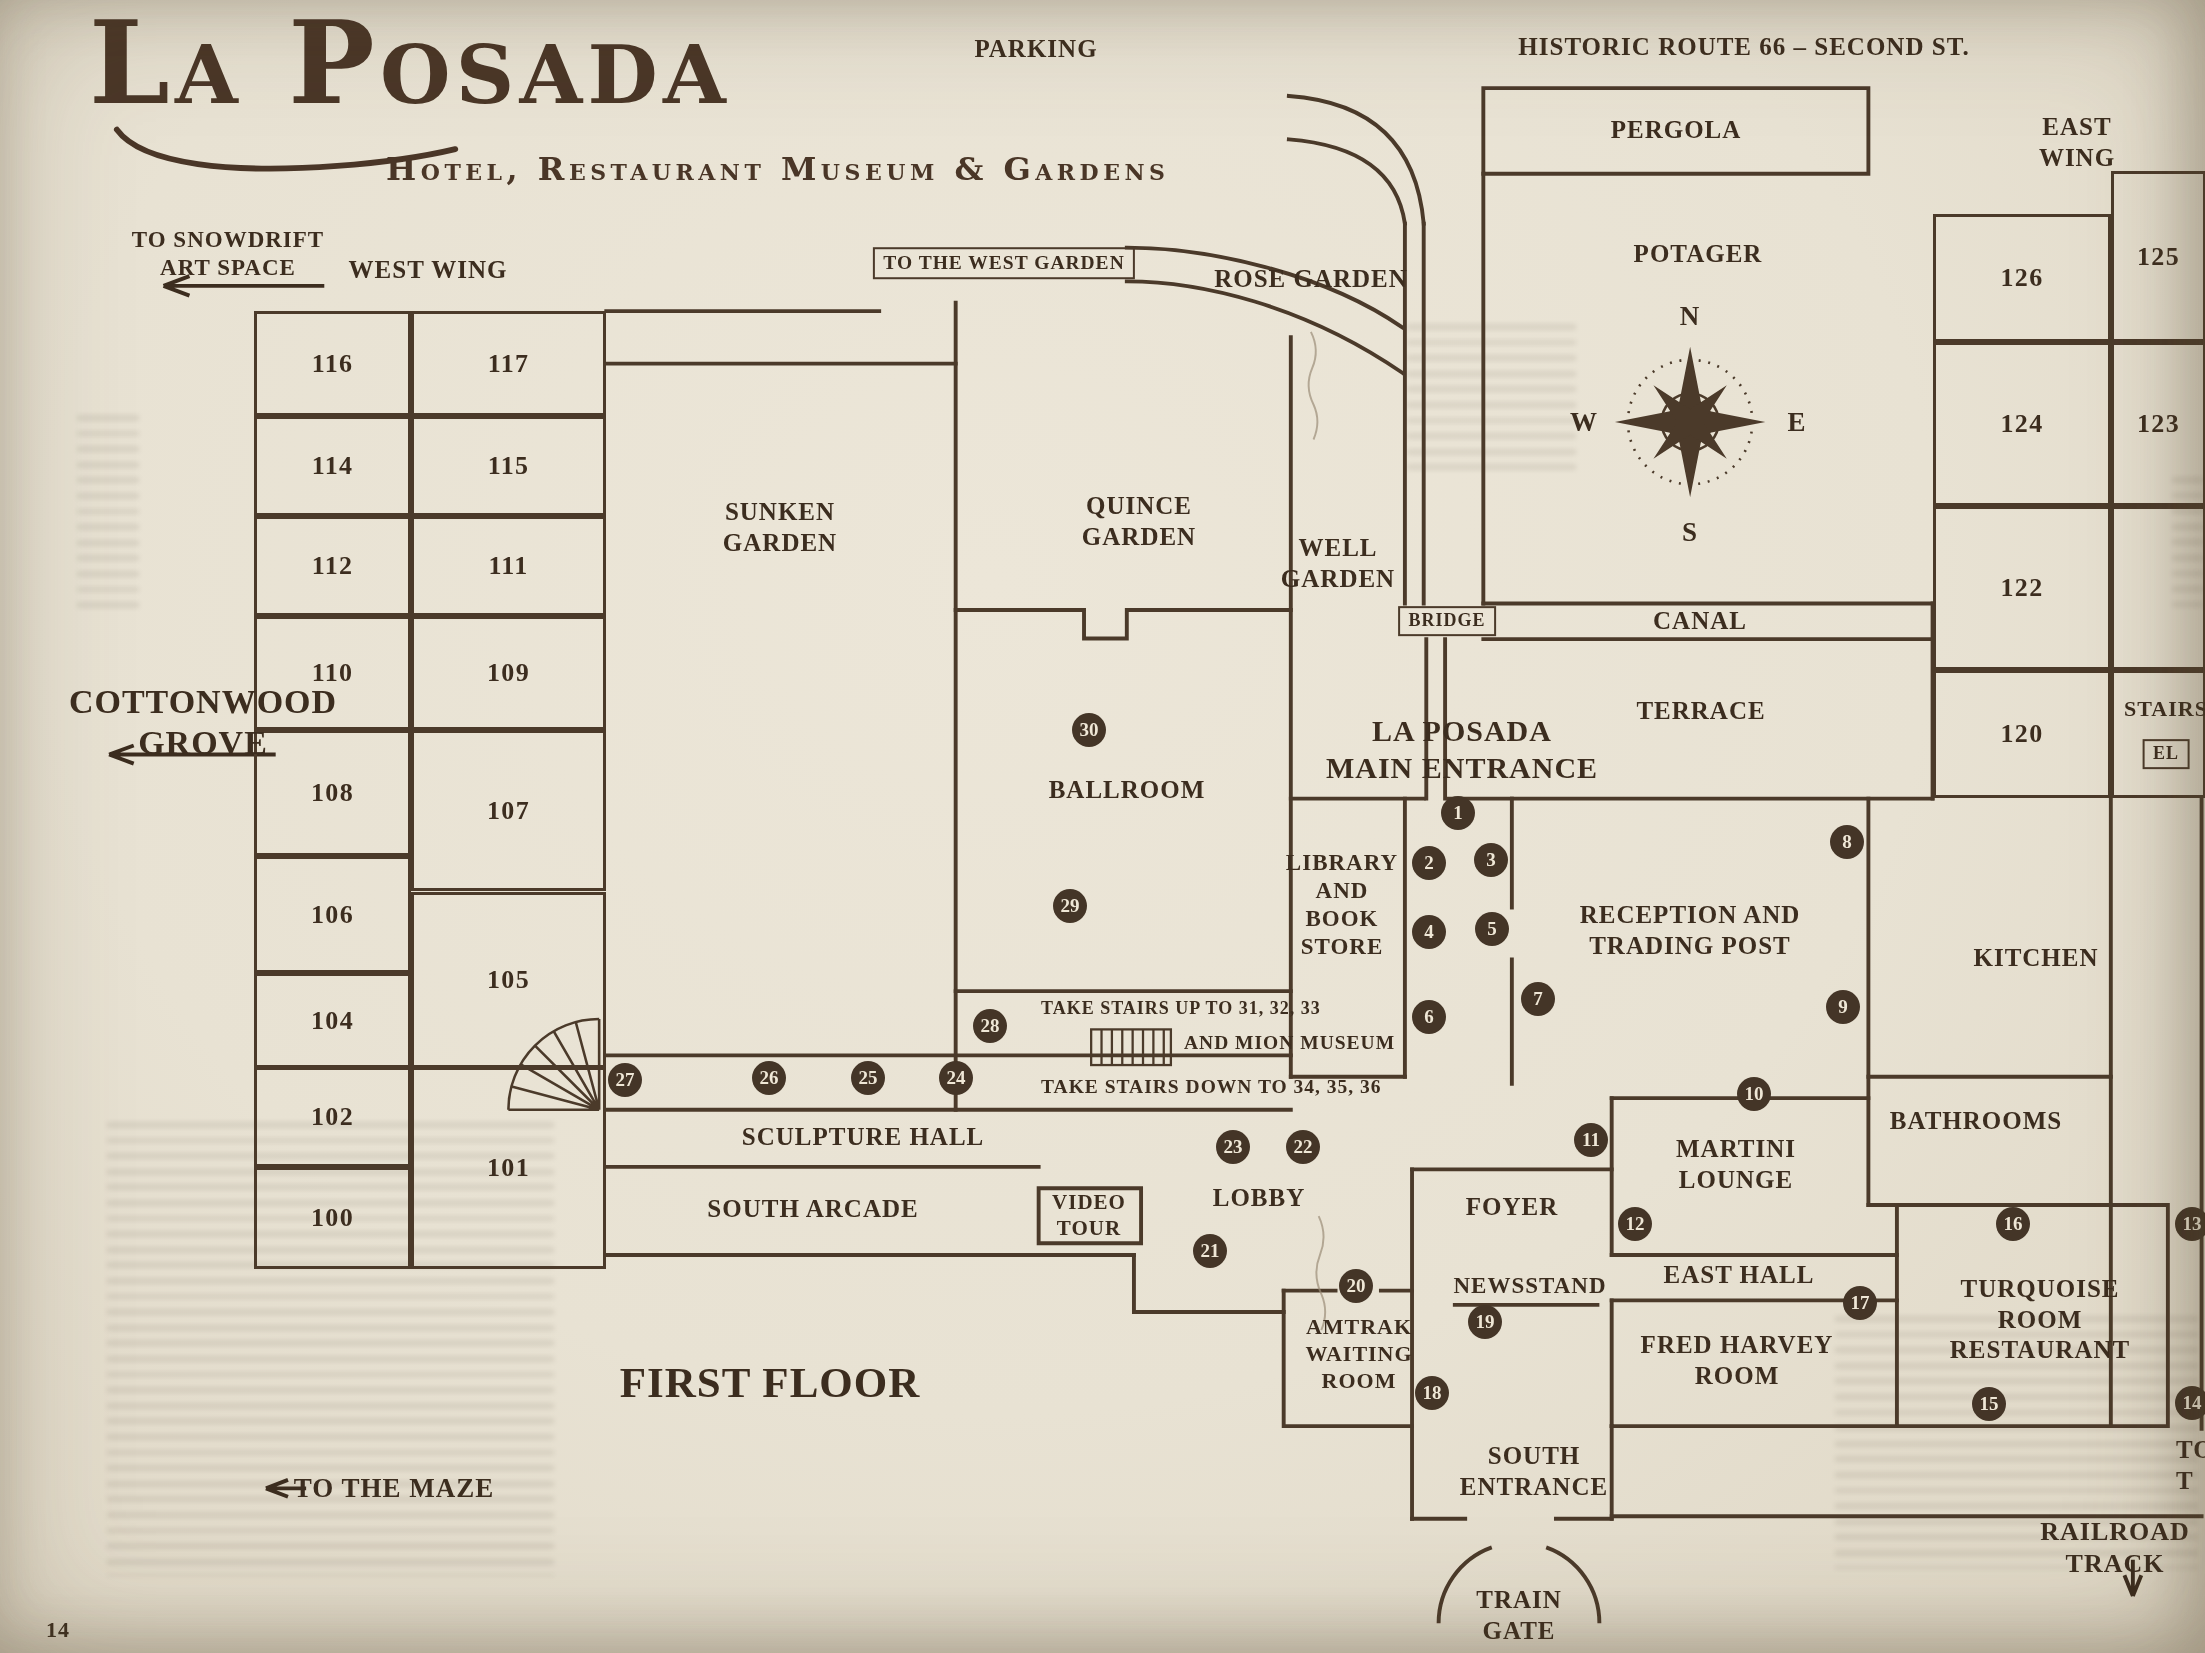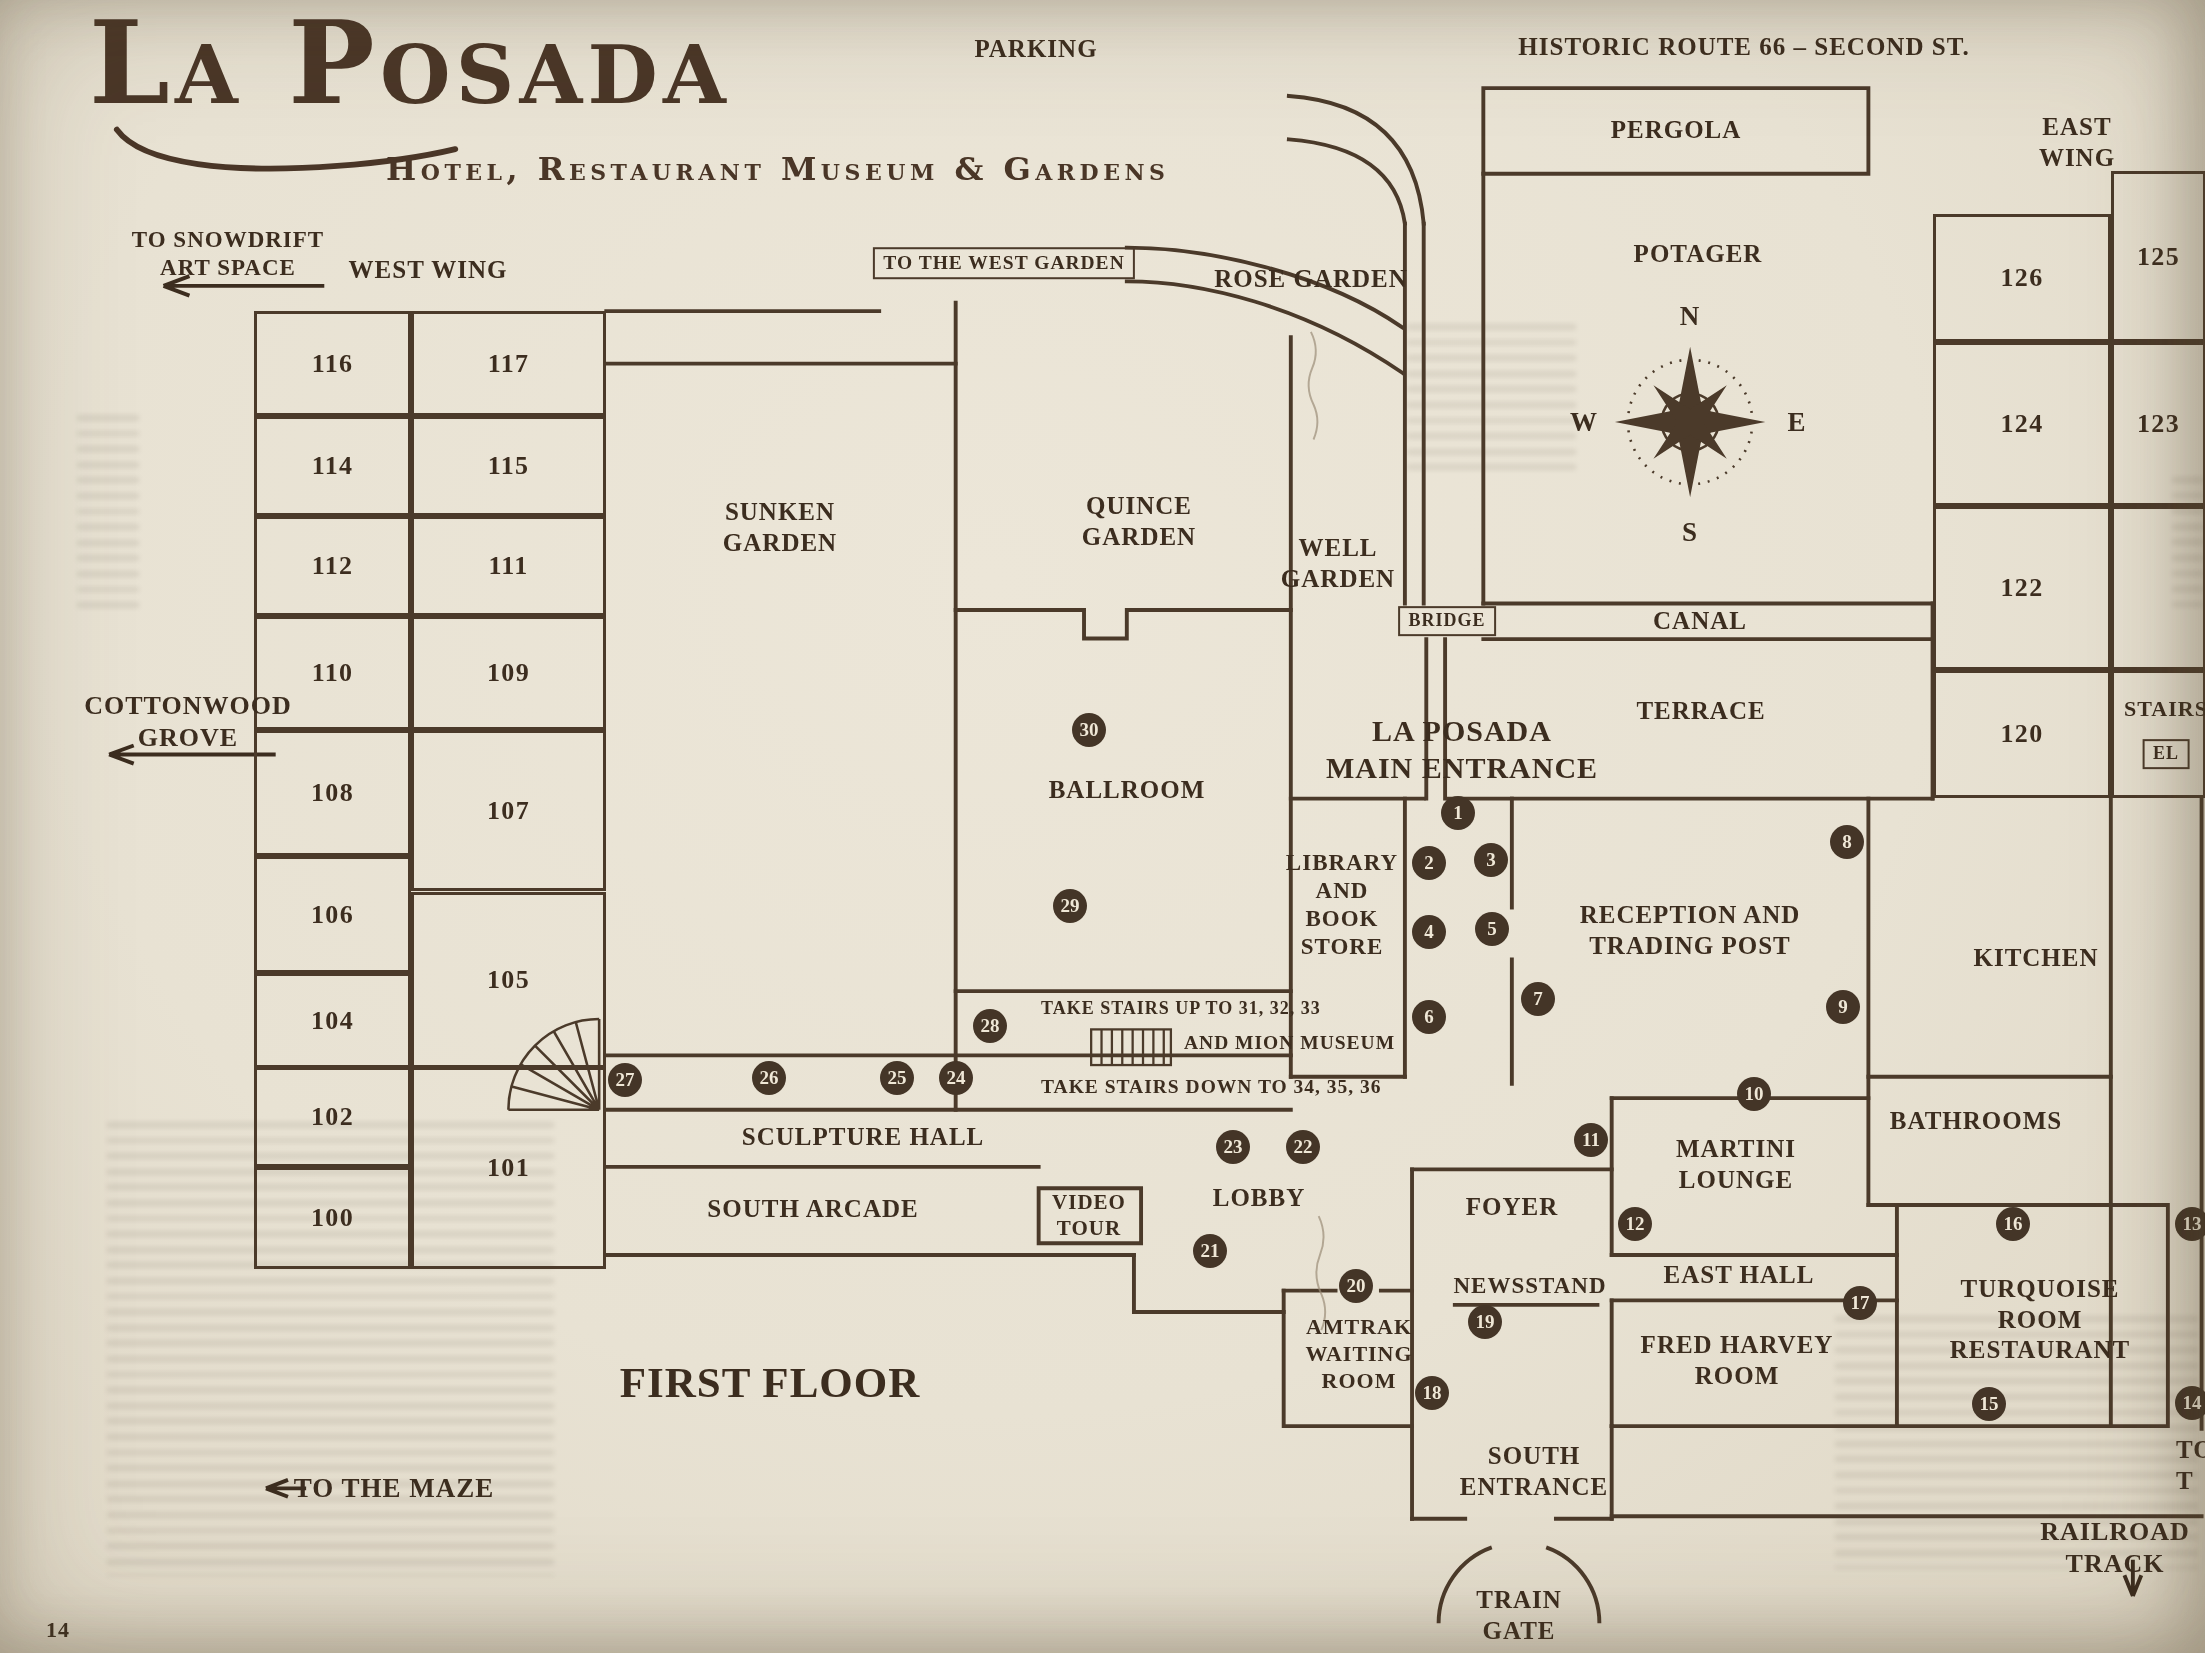--- a/index.html
+++ b/index.html
@@ -216,21 +216,21 @@
       <div class="maplabel" style="left: 1584px; top: 422px; font-size: 27px;">W</div>
       <div class="maplabel" style="left: 780px; top: 527px; font-size: 25px;">SUNKEN
 GARDEN</div>
       <div class="maplabel" style="left: 1139px; top: 521px; font-size: 25px;">QUINCE
 GARDEN</div>
       <div class="maplabel" style="left: 1338px; top: 563px; font-size: 25px;">WELL
 GARDEN</div>
       <div class="maplabel boxed" style="left: 1447px; top: 621px; font-size: 18px;">BRIDGE</div>
       <div class="maplabel" style="left: 1700px; top: 621px; font-size: 25px;">CANAL</div>
       <div class="maplabel" style="left: 1701px; top: 711px; font-size: 25px;">TERRACE</div>
-      <div class="maplabel" style="left: 188px; top: 722px; font-size: 26px; text-align: center;">COTTONWOOD
+      <div class="maplabel" style="left: 203px; top: 722px; font-size: 34px; text-align: center;">COTTONWOOD
 GROVE</div>
       <div class="maplabel" style="left: 1462px; top: 750px; font-size: 30px;">LA POSADA
 MAIN ENTRANCE</div>
       <div class="maplabel" style="left: 1127px; top: 790px; font-size: 25px;">BALLROOM</div>
       <div class="maplabel" style="left: 1342px; top: 905px; font-size: 23px;">LIBRARY
 AND
 BOOK
 STORE</div>
       <div class="maplabel" style="left: 1690px; top: 930px; font-size: 25px;">RECEPTION AND
 TRADING POST</div>
@@ -286,21 +286,21 @@
       <div class="marker" style="left: 1989px; top: 1404px; text-align: right;">15</div>
       <div class="marker" style="left: 2013px; top: 1224px;">16</div>
       <div class="marker" style="left: 1860px; top: 1303px;">17</div>
       <div class="marker" style="left: 1432px; top: 1393px;">18</div>
       <div class="marker" style="left: 1485px; top: 1322px;">19</div>
       <div class="marker" style="left: 1356px; top: 1286px;">20</div>
       <div class="marker" style="left: 1210px; top: 1251px;">21</div>
       <div class="marker" style="left: 1303px; top: 1147px;">22</div>
       <div class="marker" style="left: 1233px; top: 1147px;">23</div>
       <div class="marker" style="left: 956px; top: 1078px;">24</div>
-      <div class="marker" style="left: 868px; top: 1078px; margin-left: 29px;">25</div>
+      <div class="marker" style="left: 868px; top: 1078px;">25</div>
       <div class="marker" style="left: 769px; top: 1078px; text-align: right;">26</div>
       <div class="marker" style="left: 625px; top: 1080px;">27</div>
       <div class="marker" style="left: 990px; top: 1026px;">28</div>
       <div class="marker" style="left: 1070px; top: 906px;">29</div>
       <div class="marker" style="left: 1089px; top: 730px;">30</div>
     </div>
 
 </div>
 
 

